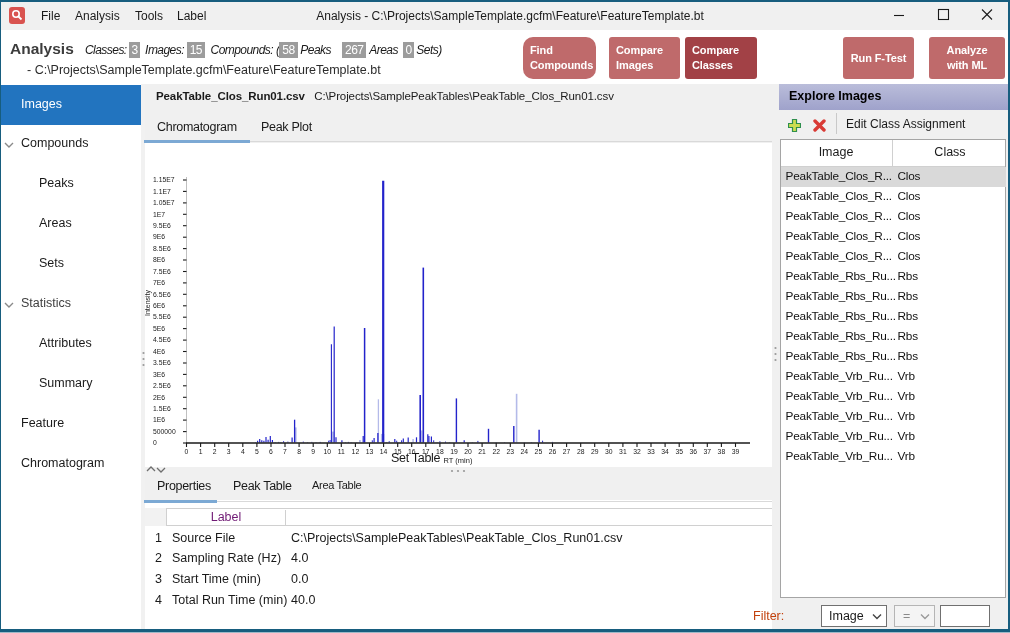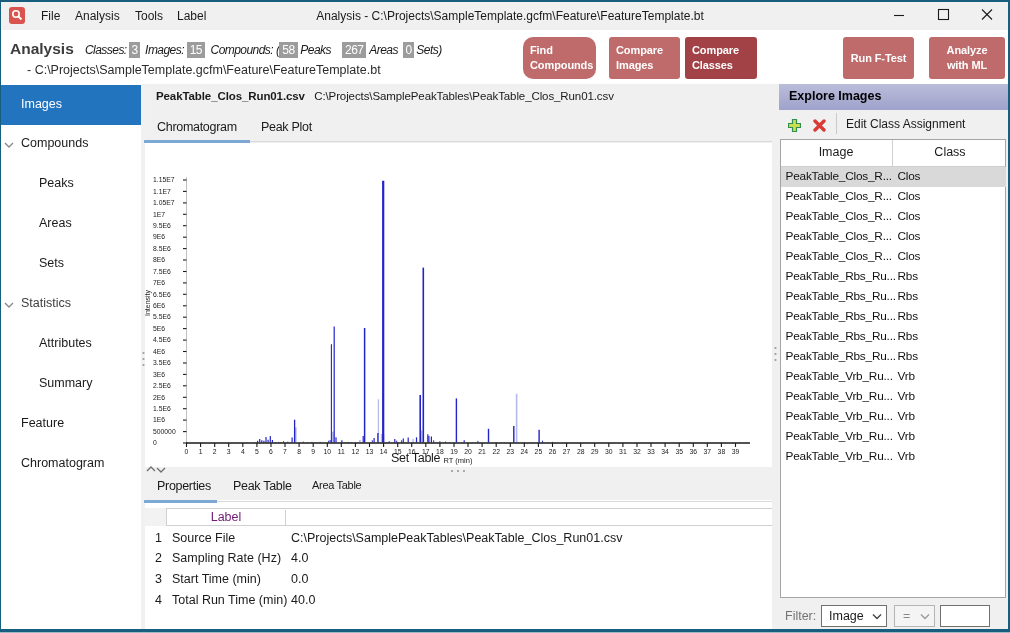--- a/index.html
+++ b/index.html
@@ -384,21 +384,21 @@
     </div>
 <div style="position:absolute;left:780.5px;top:426.5px;width:225px;height:20px;font-size:11.8px;letter-spacing:-0.2px;color:#111">
       <span style="position:absolute;left:5px;top:2.5px;white-space:nowrap">PeakTable_Vrb_Ru...</span>
       <span style="position:absolute;left:117px;top:2.5px">Vrb</span>
     </div>
 <div style="position:absolute;left:780.5px;top:446.5px;width:225px;height:20px;font-size:11.8px;letter-spacing:-0.2px;color:#111">
       <span style="position:absolute;left:5px;top:2.5px;white-space:nowrap">PeakTable_Vrb_Ru...</span>
       <span style="position:absolute;left:117px;top:2.5px">Vrb</span>
     </div>
 
-<div class="abs" style="left:785px;top:609px;font-size:12.5px;color:#737373">Filter:</div>
+<div class="abs" style="left:753px;top:609px;font-size:12.5px;color:#c2410c">Filter:</div>
 <div class="abs" style="left:821px;top:605px;width:66px;height:22px;background:#fff;border:1px solid #707070;font-size:12.5px;color:#1a1a1a">
  <span style="position:absolute;left:7px;top:3px">Image</span>
  <svg style="position:absolute;right:4px;top:7px" width="10" height="8">
         <polyline points="1,1.5 5,5.5 9,1.5" fill="none" stroke="#444" stroke-width="1.4"></polyline>
       </svg>
 </div>
 <div class="abs" style="left:894px;top:605px;width:41px;height:22px;background:#f4f4f4;border:1px solid #b5b5b5;font-size:12.5px;color:#8a8a8a">
  <span style="position:absolute;left:8px;top:3px">=</span>
  <svg style="position:absolute;right:4px;top:7px" width="10" height="8">
         <polyline points="1,1.5 5,5.5 9,1.5" fill="none" stroke="#9a9a9a" stroke-width="1.4"></polyline>

